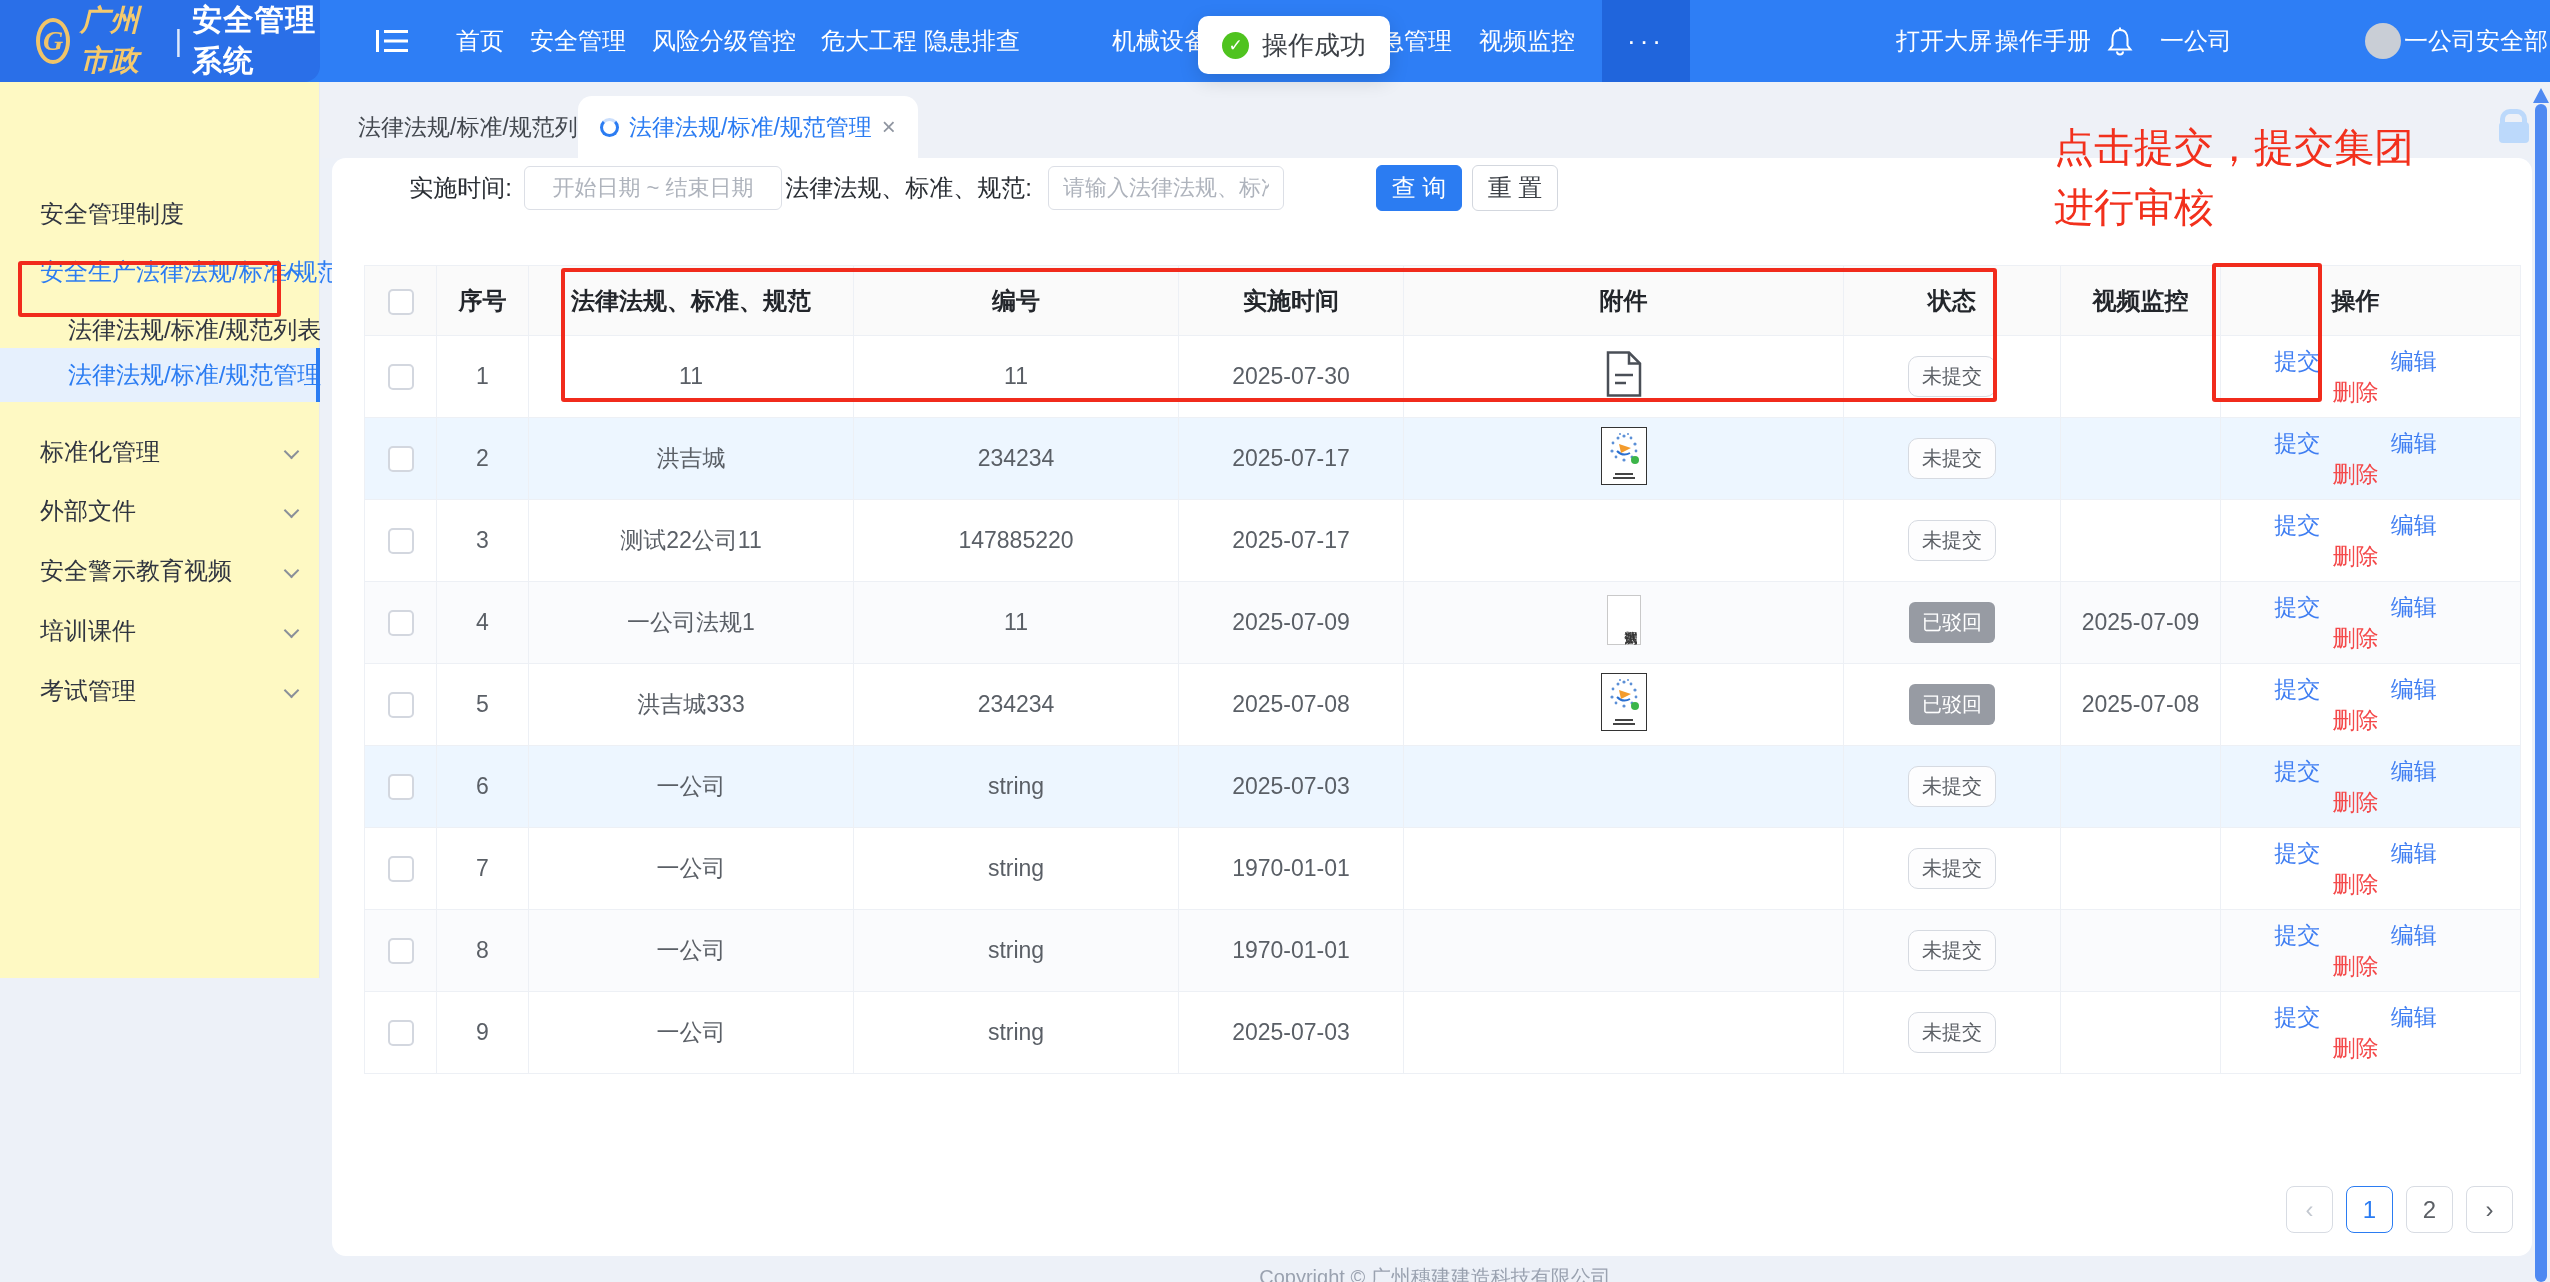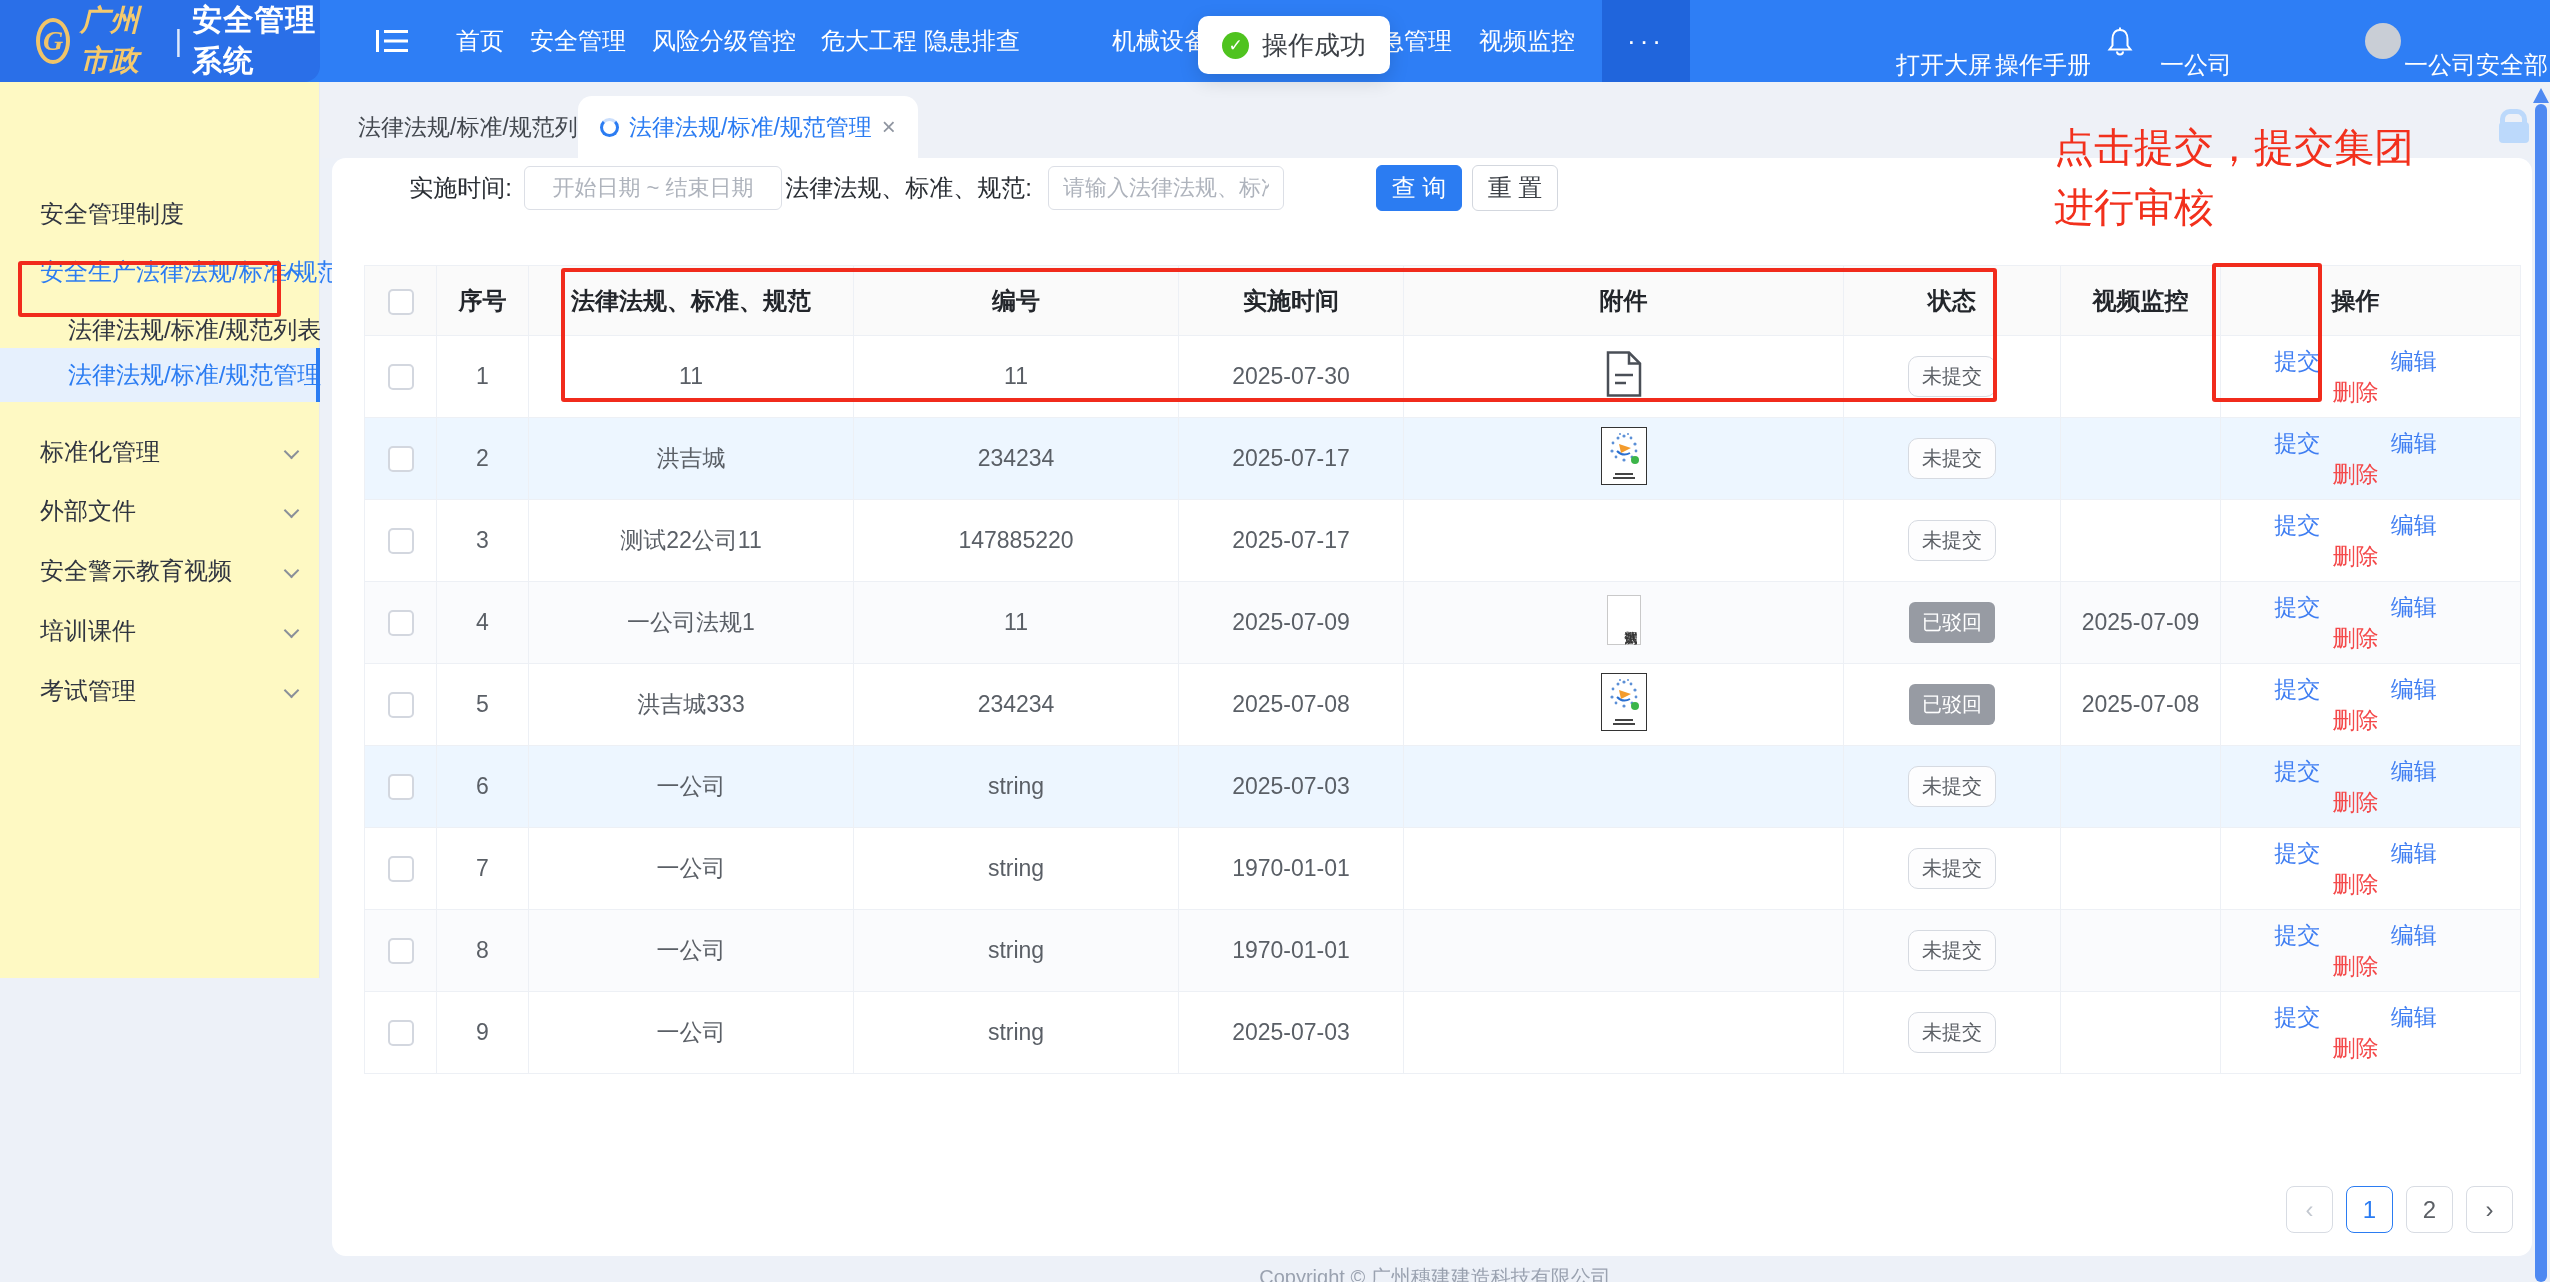--- a/index.html
+++ b/index.html
@@ -14,21 +14,21 @@
     margin-left:36px; color:#f0c469; font-family:"Liberation Serif",serif; font-style:italic;
     font-weight:bold; font-size:28px; display:flex; align-items:center; justify-content:center; }
   .logo-script { color:#f5ca6d; font-family:"Liberation Serif",serif; font-style:italic;
     font-weight:bold; font-size:29px; margin-left:10px; letter-spacing:1px; }
   .logo-divider { color:rgba(255,255,255,.85); font-size:30px; margin:0 10px 0 12px; font-weight:300; }
   .logo-title { color:#fff; font-size:30px; font-weight:bold; letter-spacing:1px; }
   .nav-item { position:absolute; top:0; transform:translateX(-50%); line-height:82px;
     color:#fff; font-size:24px; font-weight:500; white-space:nowrap; cursor:pointer; }
   .nav-more-block { position:absolute; left:1602px; top:0; width:88px; height:82px; background:#2065dc;
     color:#fff; font-size:26px; letter-spacing:4px; display:flex; align-items:center; justify-content:center; cursor:pointer; }
-  .nav-right { color:#fff; font-size:24px;margin-top:24px; }
+  .nav-right { color:#fff; font-size:24px; }
   .avatar { position:absolute; left:2365px; top:23px; width:36px; height:36px; border-radius:50%;
     background:#c9ced6; }
   .fold-icon { position:absolute; left:375px; top:28px; }
   .bell-wrap { position:absolute; left:2106px; top:26px; cursor:pointer; }
 
   
   .toast { position:absolute; left:1198px; top:16px; height:58px; background:#fff; border-radius:10px;
     box-shadow:0 6px 20px rgba(0,0,0,.14); display:flex; align-items:center; padding:0 24px; gap:13px; z-index:60; }
   .toast-check { width:27px; height:27px; border-radius:50%; background:#4fc31f; color:#fff;
     font-size:17px; font-weight:bold; display:flex; align-items:center; justify-content:center; }

